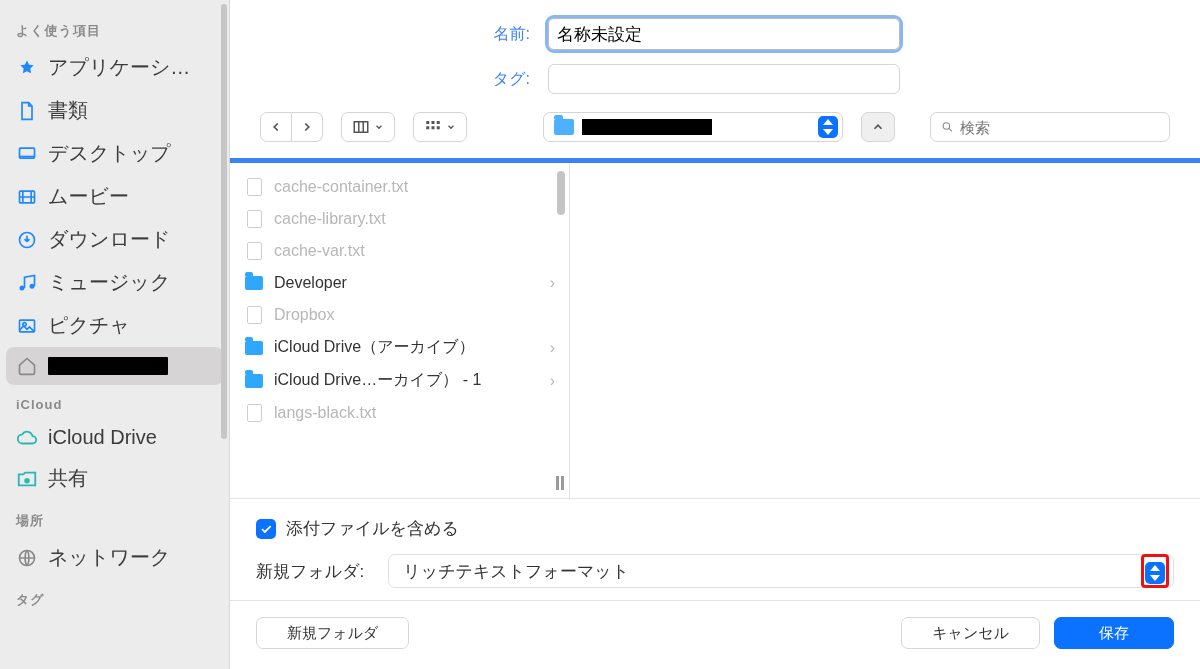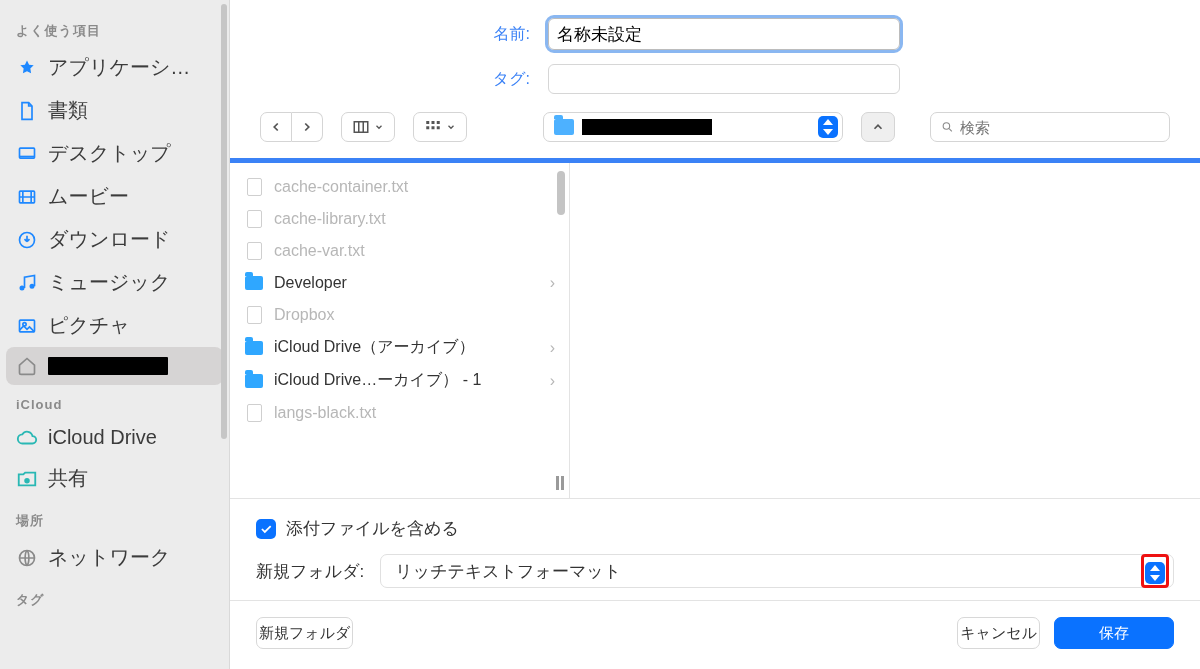--- a/index.html
+++ b/index.html
@@ -242,35 +242,36 @@
   .fmt-row { display:flex; align-items:center; gap:16px; }
   .fmt-label { font-size:17px; }
   .fmt-select {
     flex:1;
     height: 34px;
     border:1px solid #e0e0e0;
     border-radius:7px;
     display:flex; align-items:center; justify-content:space-between;
     padding: 0 4px 0 14px;
     font-size:17px;
+    margin-left:8px;
   }
   .fmt-stepper-hl {
     border: 3px solid #e11;
     padding:1px;
     border-radius:4px;
   }
 
   
   .footer {
     border-top:1px solid #e3e3e3;
     padding: 16px 26px 20px 26px;
     display:flex; align-items:center; gap:14px;
   }
   .btn {
-    height:32px; padding:0 2px;
+    height:32px; padding:0 30px;
     border:1px solid #d8d8d8; border-radius:7px;
     background:#fff; font-size:15px; color:#333;
   }
   .btn.primary {
     background:#0a72ff; color:#fff; border-color:#0a72ff;
     min-width:120px;
   }
   .spacer { flex:1; }
 </style>
 </head>

